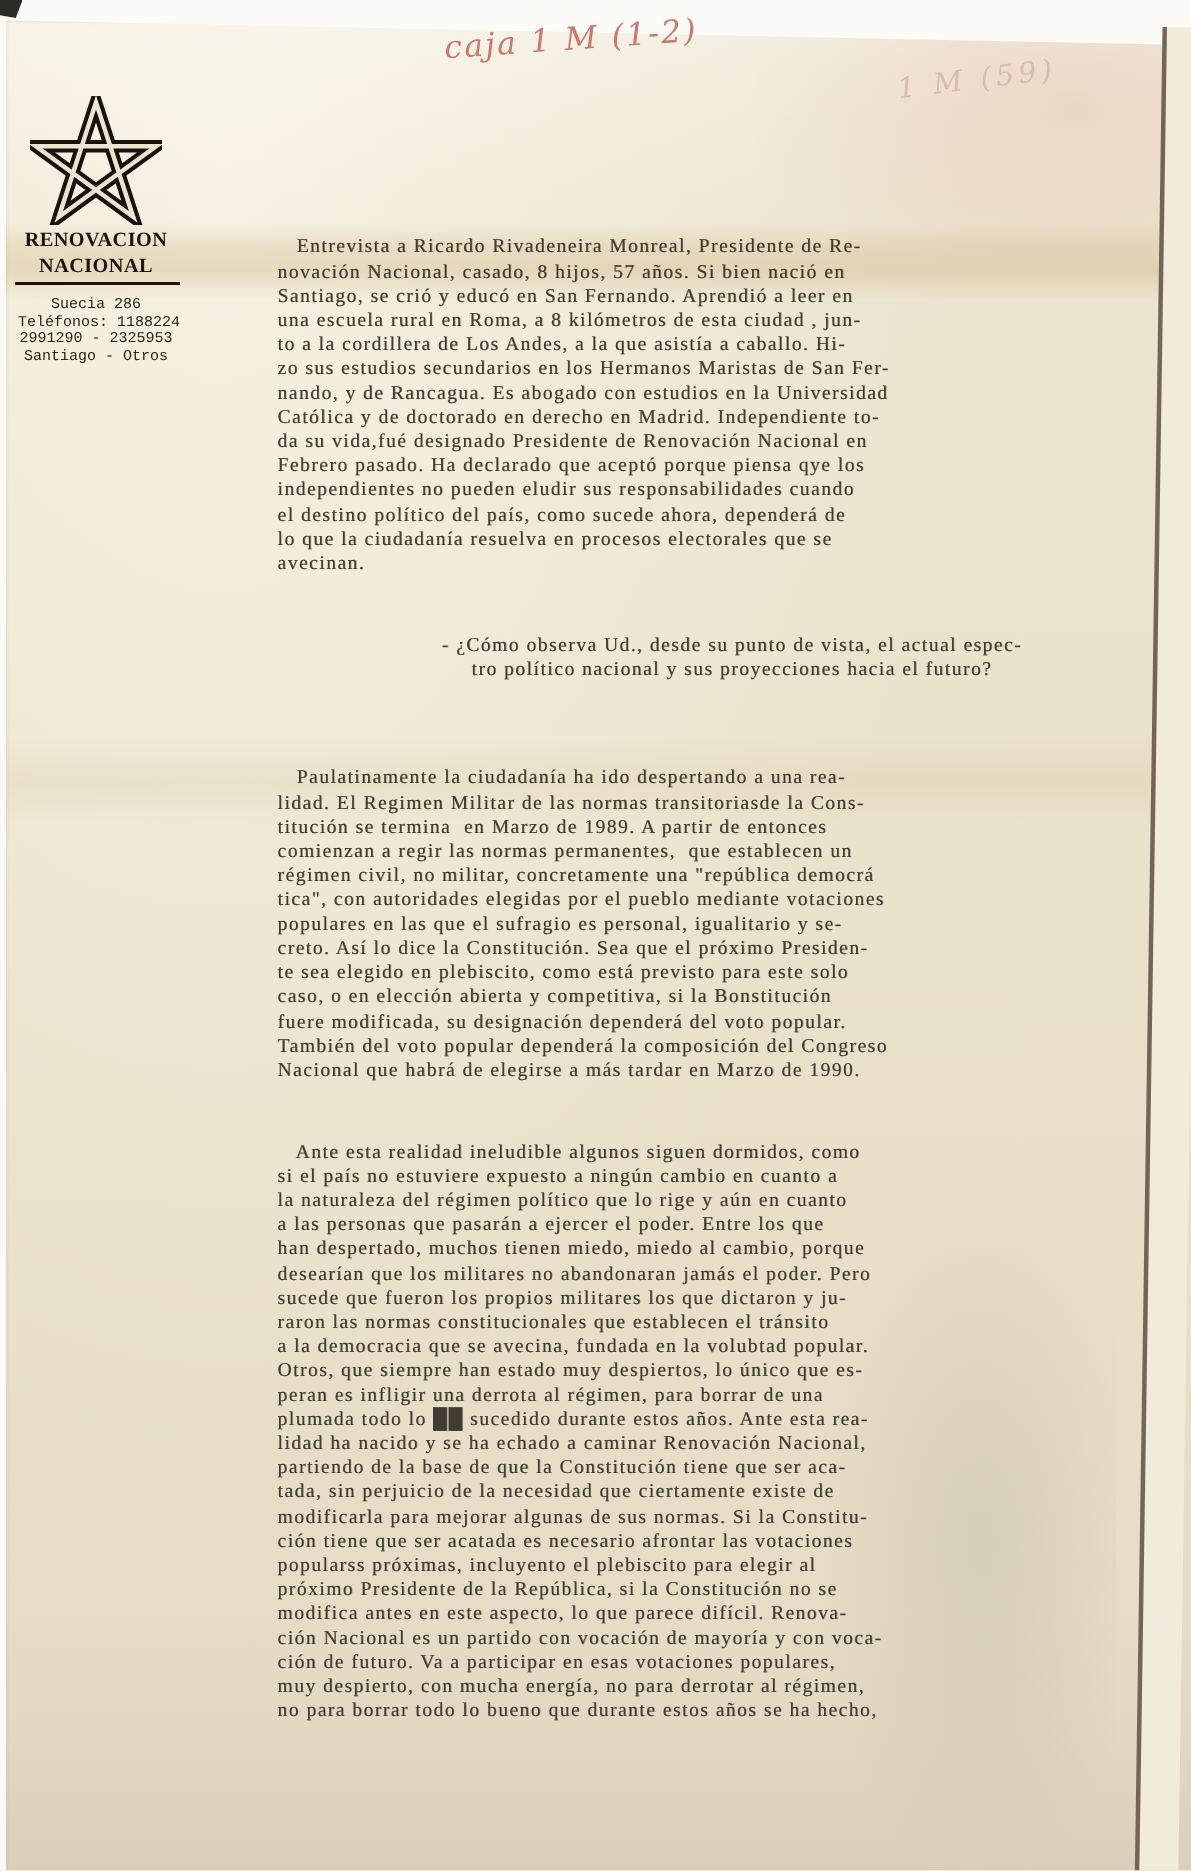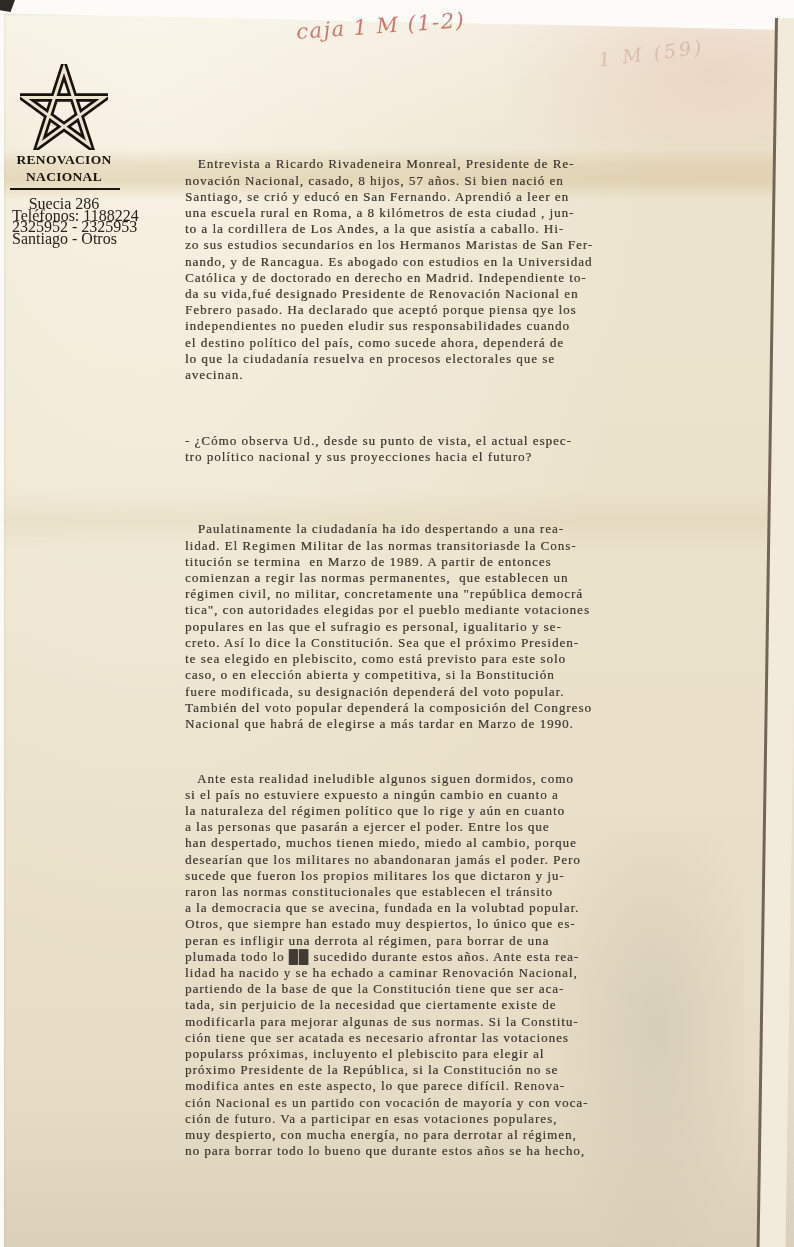--- a/index.html
+++ b/index.html
@@ -49,33 +49,33 @@
     text-align:center; color:#1b1510;
   }
   .star-wrap{width:88px; height:86px; margin:0 auto;}
   .star-wrap svg{display:block; width:88px; height:86px;}
   .org{
     font-family:"Liberation Serif", serif; font-weight:bold;
     font-size:13.5px; line-height:13.5px; letter-spacing:0.3px; margin-top:3px;
   }
   .lh-rule{height:2px; background:#1b1510; width:110px; margin:5px 0 0 -2px;}
   .addr{
-    font-family:Liberation Serif, serif;
-    font-size:16px; line-height:11.5px; margin-top:8px; color:#29231c;
+    font-family:Liberation Mono, monospace;
+    font-size:10px; line-height:11.5px; margin-top:8px; color:#29231c;
   }
   .addr div{white-space:nowrap;}
   
   .typed{
     position:absolute; left:181px; top:112px; width:606px;
     font-size:13px; line-height:16.2px; letter-spacing:1px;
     color:#413b33; white-space:pre;
     text-shadow:0.4px 0.2px 0.4px rgba(63,58,50,0.55);
     font-family:Liberation Serif, serif;
   }
-  .tq{margin-top:17px;}
+  .tq{margin-top:6px;text-align:center;}
   .tp3{margin-top:24px;}
   .tp4{margin-top:6px;}
   
   .handwriting{
     position:absolute; left:296px; top:14px;
     font-family:"DejaVu Serif", serif; font-style:italic;
     font-size:21px; letter-spacing:1.5px; color:#c5685e; opacity:0.88;
     transform:rotate(-4deg); white-space:nowrap;
   }
   .ghost-note{
@@ -103,21 +103,21 @@
           <path d="M50,4 L78.2,90.8 L4.4,37.2 L95.6,37.2 L21.8,90.8 Z" fill="none" stroke="#17120d" stroke-width="9.5" stroke-linejoin="miter" stroke-miterlimit="5"></path>
           <path d="M50,4 L78.2,90.8 L4.4,37.2 L95.6,37.2 L21.8,90.8 Z" fill="none" stroke="#ece4cf" stroke-width="3.4" stroke-linejoin="miter" stroke-miterlimit="5"></path>
         </svg>
       </div>
       <div class="org">RENOVACION</div>
       <div class="org">NACIONAL</div>
       <div class="lh-rule"></div>
       <div class="addr">
         <div>Suecia 286</div>
         <div>Teléfonos: 1188224</div>
-        <div>2325952 - 2325953</div>
+        <div>2991290 - 2325953</div>
         <div>Santiago - Otros</div>
       </div>
     </div>
 
     <div class="typed">
       <div class="tp1">   Entrevista a Ricardo Rivadeneira Monreal, Presidente de Re-
 novación Nacional, casado, 8 hijos, 57 años. Si bien nació en
 Santiago, se crió y educó en San Fernando. Aprendió a leer en
 una escuela rural en Roma, a 8 kilómetros de esta ciudad , jun-
 to a la cordillera de Los Andes, a la que asistía a caballo. Hi-

